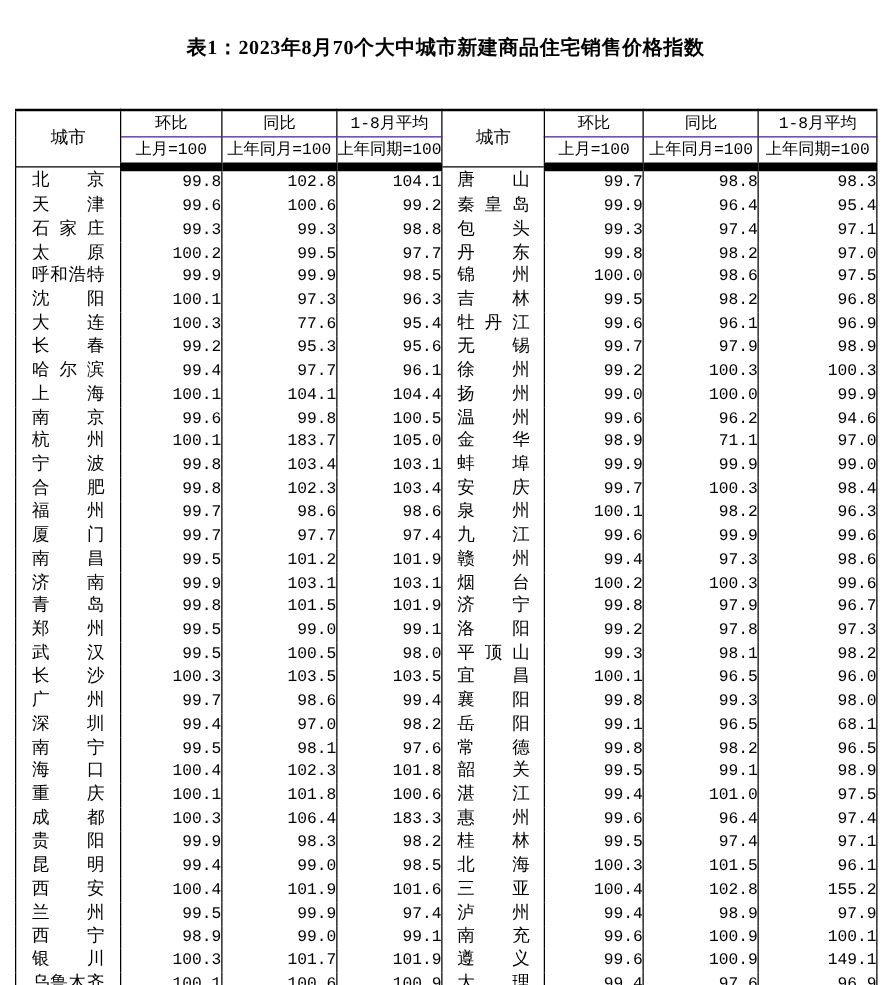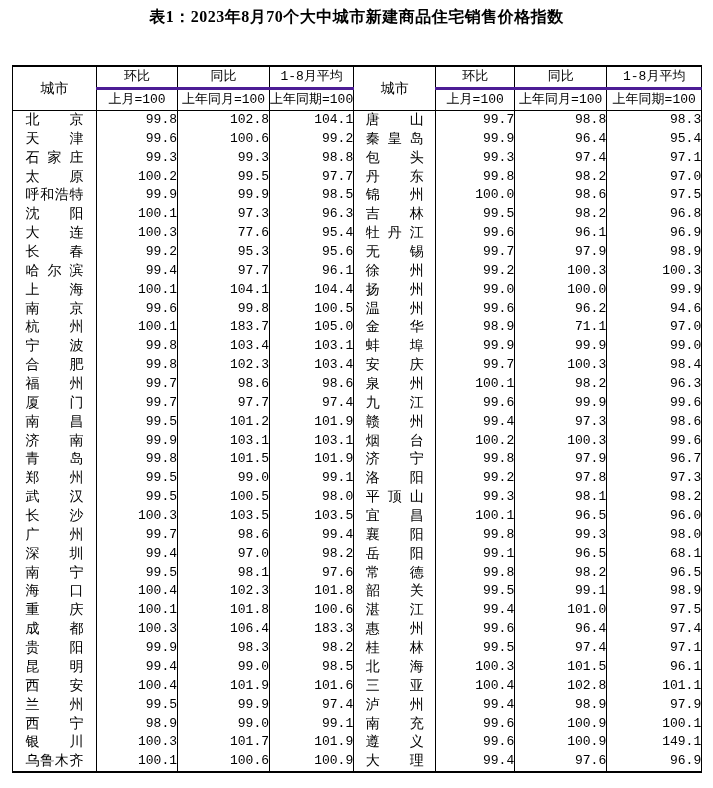--- a/index.html
+++ b/index.html
@@ -3,34 +3,34 @@
 <meta charset="utf-8">
 <style>
   html,body { margin:0; padding:0; background:#fff; }
   .page {
     width:713px; height:788px; background:#fff; color:#000;
     font-family:"Liberation Serif","DejaVu Serif",serif;
     overflow:hidden; position:relative;
   }
   .title {
     text-align:center; font-size:16px; font-weight:bold;
-    padding-top:6px; line-height:21px; letter-spacing:0.5px;
+    padding-top:28px; line-height:21px; letter-spacing:0.5px;
   }
   table.idx {
     border-collapse:collapse; table-layout:fixed;
     margin:38px 0 0 12px;
     border-top:2.5px solid #000; border-bottom:2.5px solid #000;font-family:Liberation Mono, monospace;
   }
   table.idx th, table.idx td {
     border-left:1px solid #000; border-right:1px solid #000;
     padding:0; font-weight:normal; overflow:hidden; white-space:nowrap;
   }
   thead th { font-size:13px; text-align:center; height:20px; line-height:20px; }
-  th.grp  { border-bottom:3px solid #4c1d95; }   
-  thead tr.sub th { border-bottom:1px solid #000000; } 
+  th.grp  { border-bottom:1px solid #4c1d95; }   
+  thead tr.sub th { border-bottom:7px solid #000000; } 
   th.cityh { border-bottom:1px solid #000; font-size:14px; }
   td.num  { text-align:right; padding-right:7px; font-size:13px;
             height:18.86px; line-height:18.86px; }
   td.city { font-size:14px; height:18.86px; line-height:18.86px; }
   .cityname {
     display:block; width:58px; margin:0 auto;
     text-align:justify; text-align-last:justify;
   }
 </style>
 </head>
@@ -496,21 +496,21 @@
             <span class="cityname">西安</span>
           </td>
           <td class="num">100.4</td>
           <td class="num">101.9</td>
           <td class="num">101.6</td>
           <td class="city">
             <span class="cityname">三亚</span>
           </td>
           <td class="num">100.4</td>
           <td class="num">102.8</td>
-          <td class="num">101.1</td>
+          <td class="num">155.2</td>
         </tr>
         <tr>
           <td class="city">
             <span class="cityname">兰州</span>
           </td>
           <td class="num">99.5</td>
           <td class="num">99.9</td>
           <td class="num">97.4</td>
           <td class="city">
             <span class="cityname">泸州</span>

